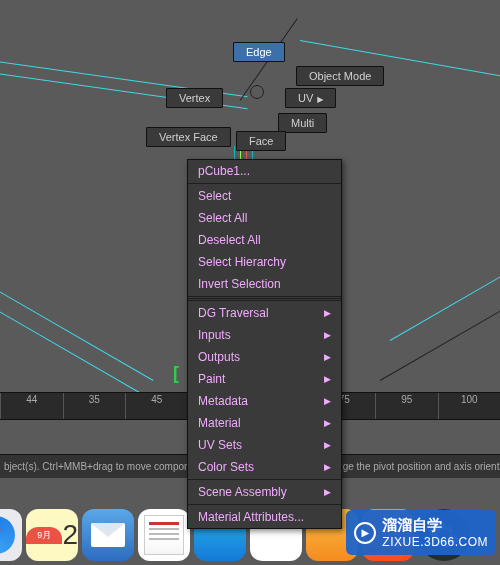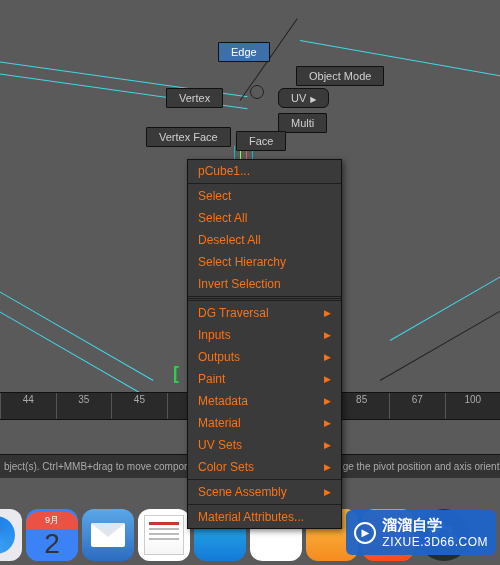--- a/index.html
+++ b/index.html
@@ -134,21 +134,21 @@
     left: 187px;
     top: 159px;
     width: 155px;
     background: #3a3a3a;
     border: 1px solid #111;
     box-shadow: 2px 2px 6px rgba(0,0,0,0.5);
     z-index: 50;
   }
   .cm-item {
     padding: 4px 10px;
-    color: #f97316;
+    color: #f0abfc;
     font-size: 12px;
     display:flex;
     justify-content:space-between;
     align-items:center;
     white-space:nowrap;
   }
   .cm-item.disabled { color:#707070; }
   .cm-sep { height:1px; background:#1e1e1e; margin:1px 0;}
   .cm-arrow { font-size:9px; margin-left:10px; }
   .cm-box { width:10px;height:10px;border:1px solid #aaa;display:inline-block;}
@@ -173,24 +173,24 @@
   <div class="wire w6"></div>
   <div class="wire w7"></div>
   <div class="wire w8"></div>
   <div class="manip"></div>
   <div class="vline a"></div>
   <div class="vline b"></div>
   <div class="vline c"></div>
   <div class="vline d"></div>
 </div>
 
-<div class="mm-btn active" style="left:218px; top:42px;">Edge</div>
+<div class="mm-btn active" style="left:233px; top:42px;">Edge</div>
 <div class="mm-btn" style="left:296px; top:66px;">Object Mode</div>
 <div class="mm-btn" style="left:166px; top:88px;">Vertex</div>
-<div class="mm-btn" style="left:278px; top:88px;border-radius:6px;"><span>UV</span><span class="arrow">▶</span></div>
+<div class="mm-btn" style="left:285px; top:88px;"><span>UV</span><span class="arrow">▶</span></div>
 <div class="mm-btn" style="left:146px; top:113px;margin-top:14px;">Vertex Face</div>
 <div class="mm-btn" style="left:278px; top:113px;">Multi</div>
 <div class="mm-btn" style="left:236px; top:131px;">Face</div>
 
 <span class="bracket left">[</span>
 <span class="bracket right">]</span>
 
 <div class="context-menu">
   <div class="cm-item">pCube1...</div>
   <div class="cm-sep"></div>
@@ -257,38 +257,37 @@
     </div>
 </div>
 
 <div class="timeline" id="tl">
     <div class="tick">44</div>
     <div class="tick">35</div>
     <div class="tick">45</div>
     <div class="tick">55</div>
     <div class="tick">65</div>
     <div class="tick">75</div>
-    <div class="tick">85</div>
-    <div class="tick">67</div>
+    <div class="tick">95</div>
     <div class="tick">100</div>
   </div>
 
 <div class="hints">
   <span>bject(s). Ctrl+MMB+drag to move component</span>
   <span style="display:inline-block;width:128px"></span>
   <span>nge the pivot position and axis orientation.</span>
 </div>
 
 <div class="dockbar">
   <div class="dock-icon" style="background:#e9e9ee">
     <div style="width:38px;height:38px;border-radius:50%;background:conic-gradient(#1e7ee8,#3aa0f3,#1e7ee8);display:flex;align-items:center;justify-content:center;">
       <div style="width:0;height:0;border-left:4px solid transparent;border-right:4px solid transparent;border-bottom:16px solid #ff4530;transform:rotate(40deg)"></div>
     </div>
   </div>
-  <div class="dock-icon" style="background:#3b82f6;flex-direction:column">
+  <div class="dock-icon" style="background:#fef9c3;flex-direction:row">
     <div style="background:#ec5244;color:#fff;width:100%;text-align:center;font-size:9px;border-radius:12px 12px 0 0;padding:2px 0">9月</div>
     <div style="color:#333;font-size:28px;line-height:30px">2</div>
   </div>
   <div class="dock-icon" style="background:linear-gradient(#5aa8e8,#2d6cc0)">
     <div style="width:34px;height:24px;background:#fff;border-radius:2px;position:relative">
       <div style="position:absolute;left:0;top:0;border-left:17px solid transparent;border-right:17px solid transparent;border-top:14px solid #dfe6ee"></div>
     </div>
   </div>
   <div class="dock-icon" style="background:#fff">
     <div style="width:40px;height:40px;background:linear-gradient(#fff 55%,#f5f5f5);border:1px solid #ccc">

